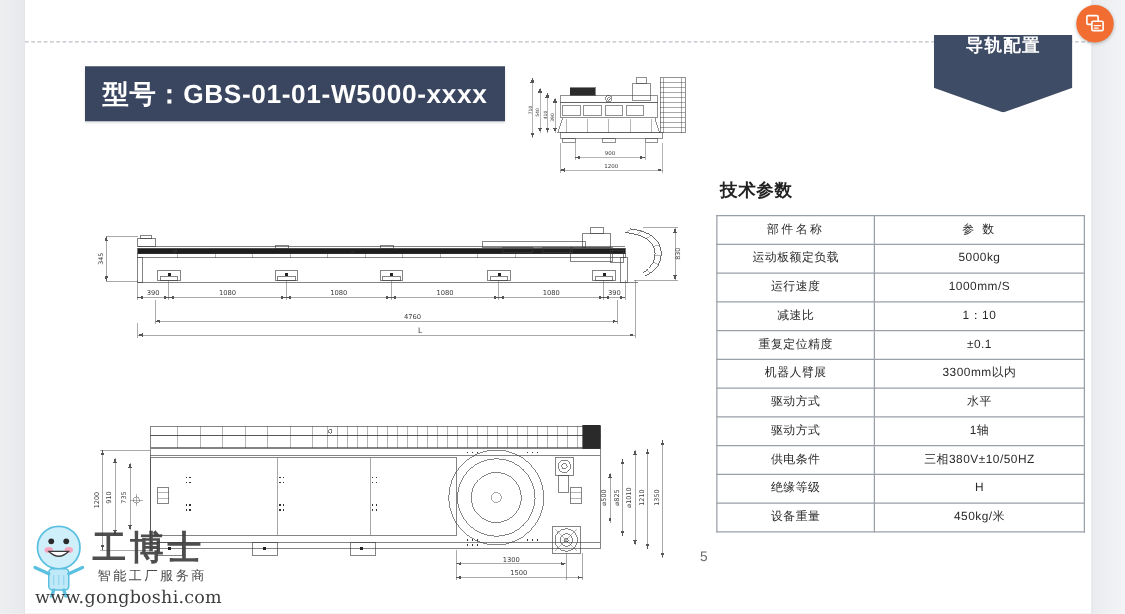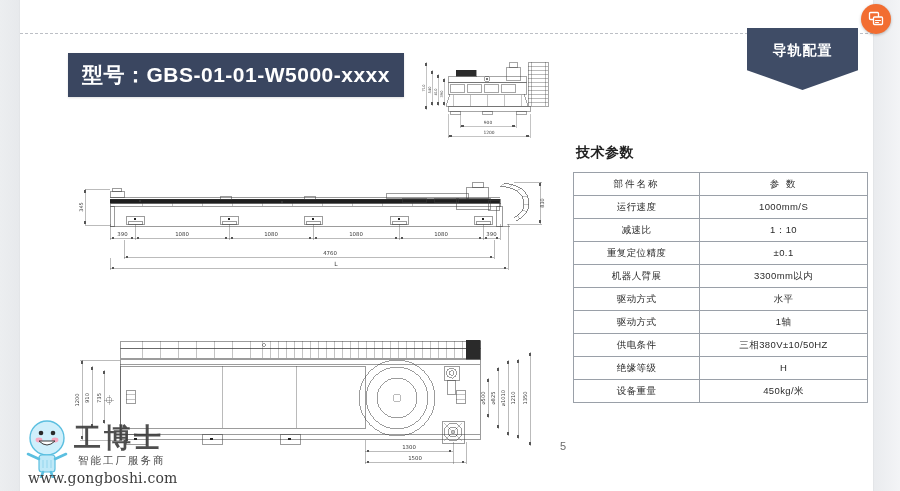--- a/index.html
+++ b/index.html
@@ -64,21 +64,20 @@
 
   
   .title-badge{
     position:absolute;left:727px;top:28px;
     width:111px;height:62px;
     background:#3f4c66;
     -webkit-clip-path:polygon(0 0,100% 0,100% 68%,50% 100%,0 68%);
     clip-path:polygon(0 0,100% 0,100% 68%,50% 100%,0 68%);
     display:flex;align-items:flex-start;justify-content:center;
     box-sizing:border-box;
-    padding-top:14px;
   }
   .title-badge span{
     color:#fff;font-size:14px;font-weight:bold;letter-spacing:1px;
   }
 
   
   .spec-heading{
     position:absolute;left:556px;top:144px;
     font-size:14px;font-weight:bold;color:#222;
     letter-spacing:.5px;
@@ -160,20 +159,24 @@
       <span>导轨配置</span>
     </div>
 
     <div class="spec-heading">技术参数</div>
 
     <table class="spec-table">
       <tbody>
         <tr class="hdr">
           <td class="c-name">部件名称</td>
           <td class="c-val">参  数</td>
+        </tr>
+        <tr>
+          <td class="c-name">运动板额定负载</td>
+          <td class="c-val">5000kg</td>
         </tr>
         <tr>
           <td class="c-name">运行速度</td>
           <td class="c-val">1000mm/S</td>
         </tr>
         <tr>
           <td class="c-name">减速比</td>
           <td class="c-val">1：10</td>
         </tr>
         <tr>

